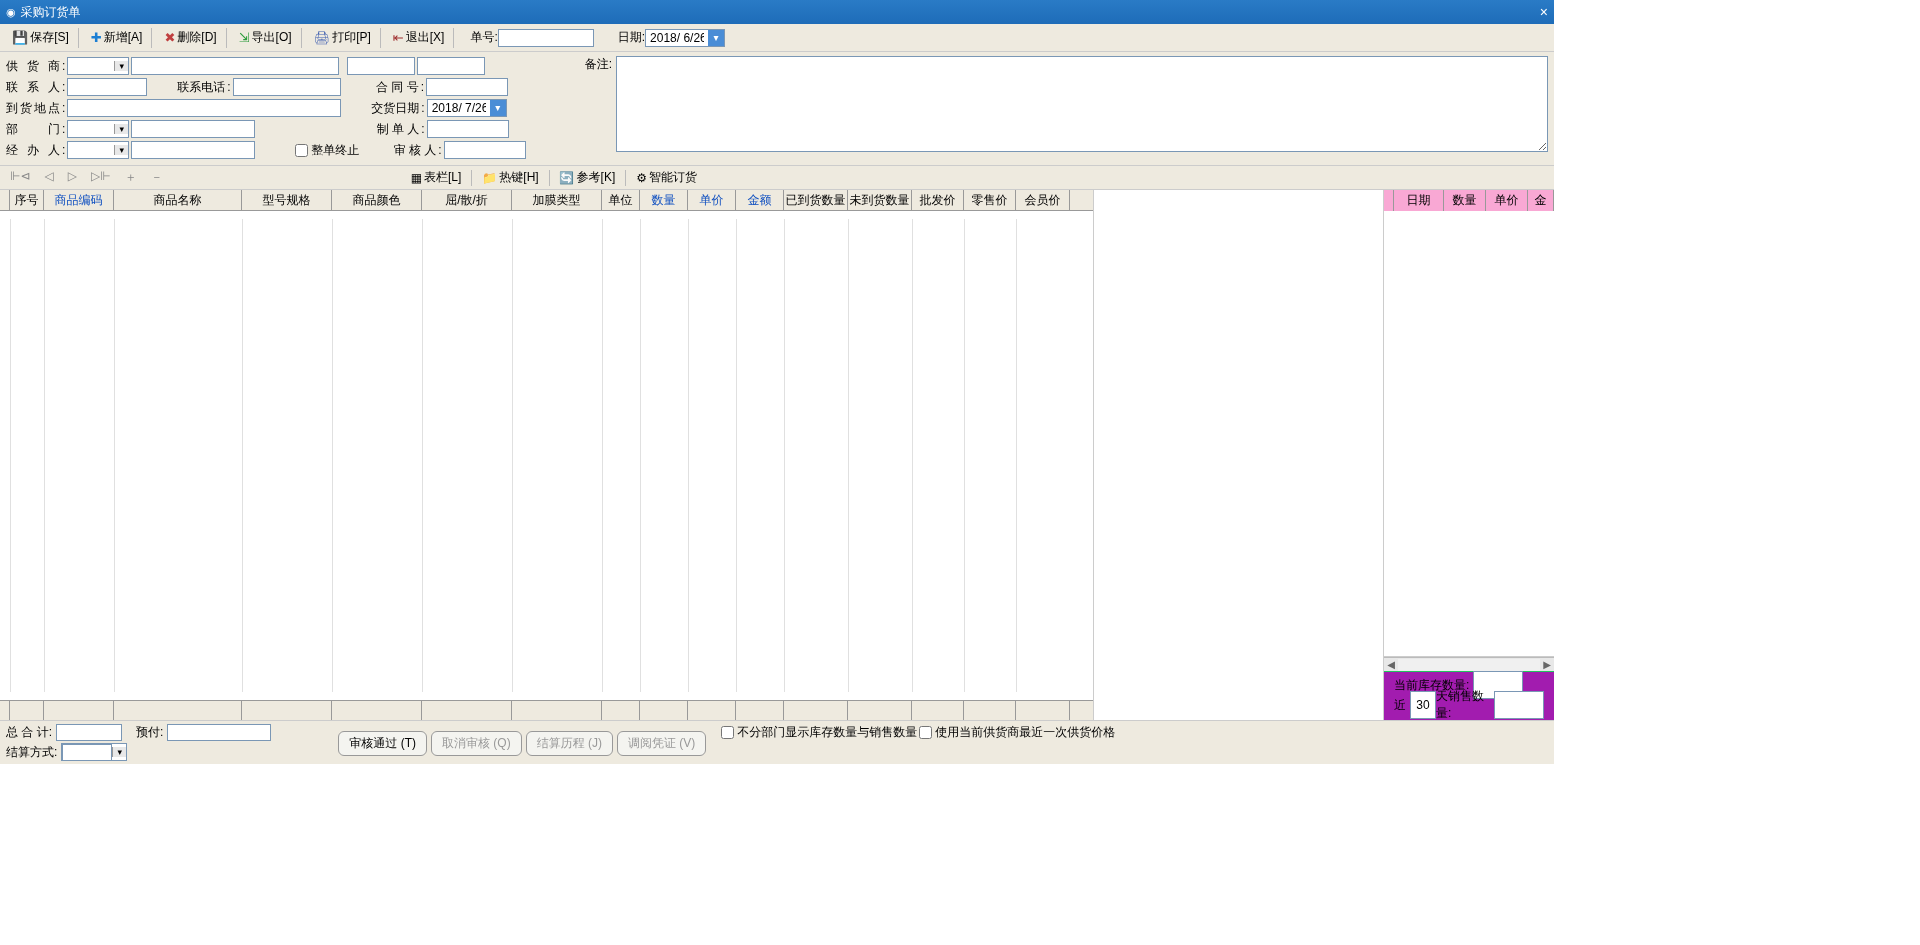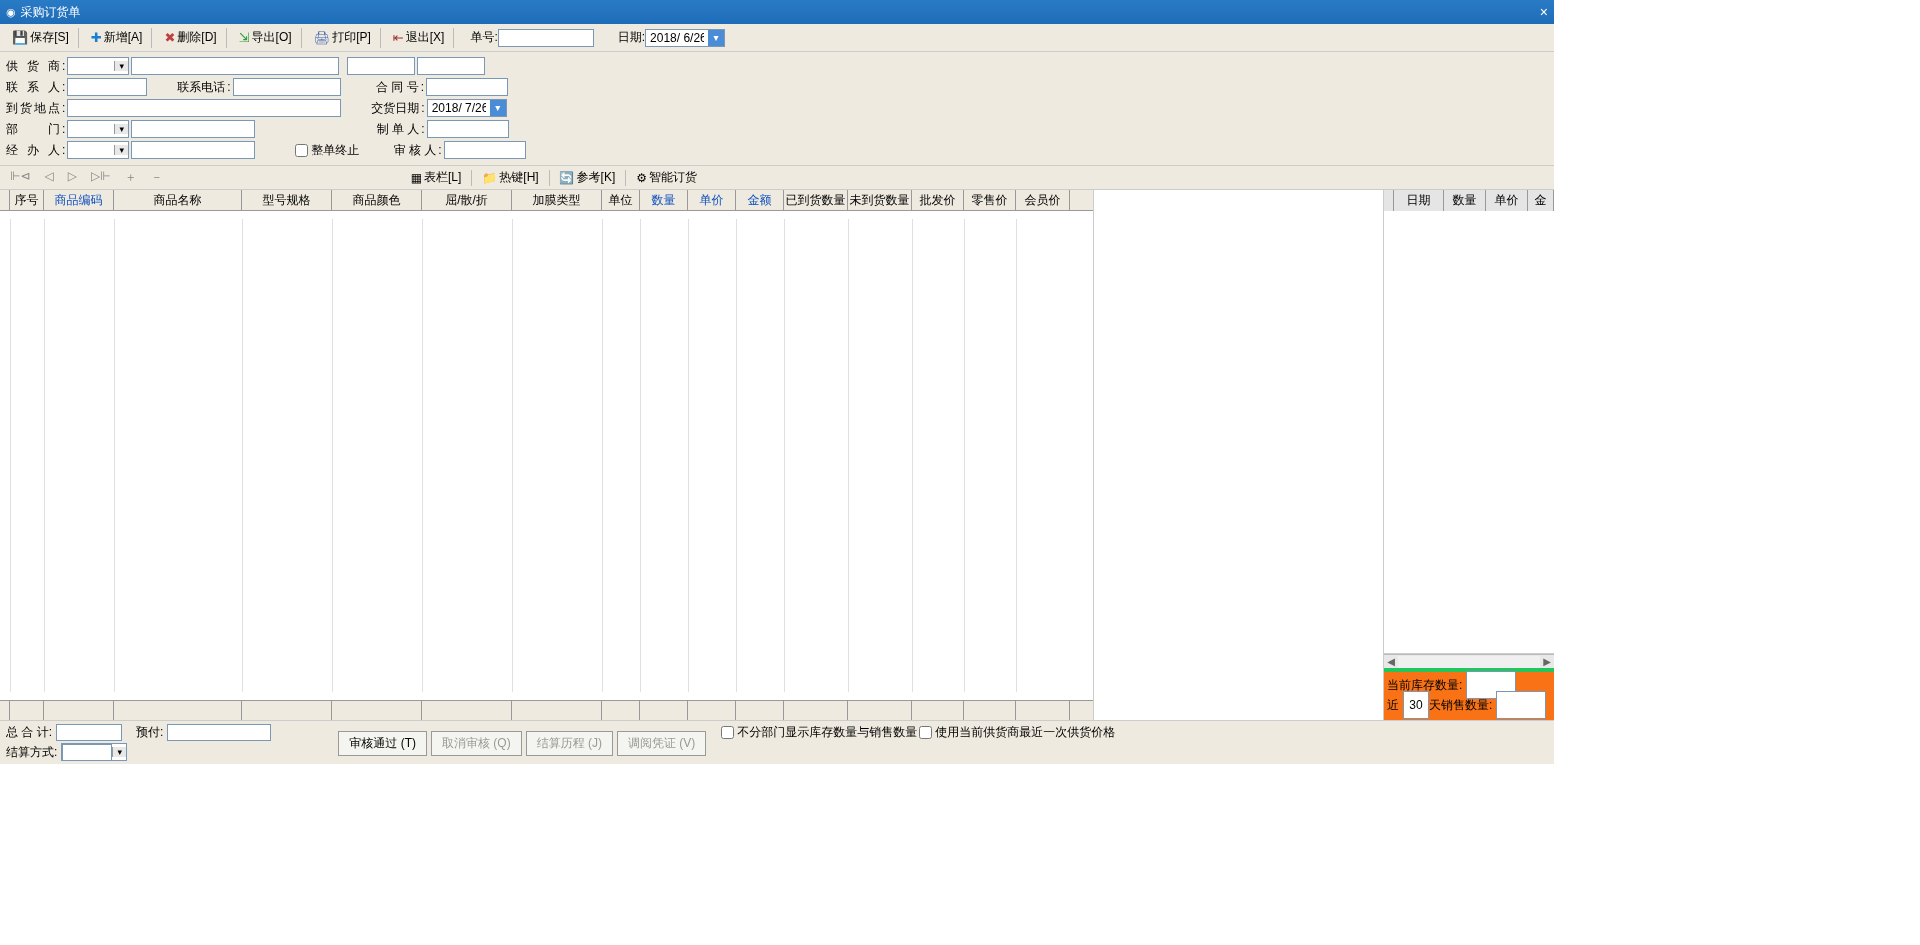--- a/index.html
+++ b/index.html
@@ -54,38 +54,38 @@
 
 .thead { display: flex; background: #eeeadf; border-bottom: 1px solid #999; height: 21px; }
 .th { border-right: 1px solid #999; text-align: center; line-height: 20px; overflow: hidden; white-space: nowrap; }
 .th.link { color: #1050c0; cursor: pointer; }
 .tbody { flex: 1; background: #fff; overflow: hidden; position: relative; }
 .tfoot { display: flex; background: #eeeadf; border-top: 1px solid #999; height: 20px; }
 .tf { border-right: 1px solid #999; }
 
 .grid-main .c0{width:10px} .c1{width:34px}.c2{width:70px}.c3{width:128px}.c4{width:90px}.c5{width:90px}.c6{width:90px}.c7{width:90px}.c8{width:38px}.c9{width:48px}.c10{width:48px}.c11{width:48px}.c12{width:64px}.c13{width:64px}.c14{width:52px}.c15{width:52px}.c16{width:54px}
 
-.side2-head { display: flex; background: #e5e5e5; }
+.side2-head { display: flex; background: #f9a8d4; }
 .side2-head .sc { border-right: 1px solid #999; text-align: center; line-height: 20px; height: 21px; }
 .sc0{width:10px}.sc1{width:50px}.sc2{width:42px}.sc3{width:42px}.sc4{width:26px}
 .side2-body { flex: 1; background: #fff; }
 .side2-scroll { height: 14px; background: #e8e8e8; border-top: 1px solid #bbb; display:flex; align-items:center; }
 .side2-scroll .sarrow{ width:14px; text-align:center; color:#666; cursor:pointer; font-size:10px; }
 .side2-scroll .strack{ flex:1; background:#f0f0f0; height:12px; }
 
-.side2-info { background: #f97316; padding: 4px 3px; border-top:4px solid #22c55e; }
+.side2-info { background: #a21caf; padding: 4px 10px; border-top:1px solid #22c55e; }
 .si-row { display: flex; align-items: center; height: 18px; margin-bottom: 2px; }
 .si-row .si-in { border: 1px solid #7a97b5; background: #fff; height: 28px; width: 50px; margin-left: 4px; text-align:center; }
 
 .bottom-bar { background: #eeeadf; border-top: 1px solid #ccc; padding: 3px 6px; display: flex; align-items: flex-start; gap: 7px; height: 44px; }
 .bb-col1 { display: flex; flex-direction: column; gap: 2px; }
 .bb-row { display: flex; align-items: center; gap: 4px; }
 .bb-row input { border: 1px solid #7a97b5; height: 17px; background: #fff; }
 .bb-btns { display: flex; gap: 4px; align-items: center; margin-left: 60px; margin-top:7px; }
-.bb-btn { border: 1px solid #999; background: #f4f4f0; padding: 3px 10px; cursor: pointer; border-radius:0; }
+.bb-btn { border: 1px solid #999; background: #f4f4f0; padding: 3px 10px; cursor: pointer; border-radius:6px; }
 .bb-btn.disabled { color: #999; cursor: default; }
 .bb-checks { display: flex; flex-direction: row; gap: 2px; margin-left: 8px; }
 .bb-chk { display: flex; align-items: center; gap: 3px; }
 
 .vline { position: absolute; top: 0; bottom: 0; border-left: 1px solid #e0e0e0; }
 </style>
 </head>
 <body>
 
 <div class="title-bar">
@@ -190,20 +190,24 @@
         </span>
       <input class="form-input" style="width: 124px; margin-left: 2px;">
       <span class="chk-wrap">
           <input type="checkbox" style="">
           <span>整单终止</span>
         </span>
       <span style="width:60px;text-align:right;margin-left:17px">审 核 人</span>
         <span class="colon">:</span>
       <input class="form-input" style="width: 82px;">
     </div>
+  </div>
+  <div class="form-right-date" style="flex:1">
+    <span class="remarks-lbl">备注:</span>
+    <textarea class="remarks-text" style=""></textarea>
   </div>
 </div>
 
 <div class="mid-toolbar">
   <div class="rec-nav">
     <span>⊩⊲</span>
     <span>◁</span>
     <span>▷</span>
     <span>▷⊩</span>
     <span>＋</span>

